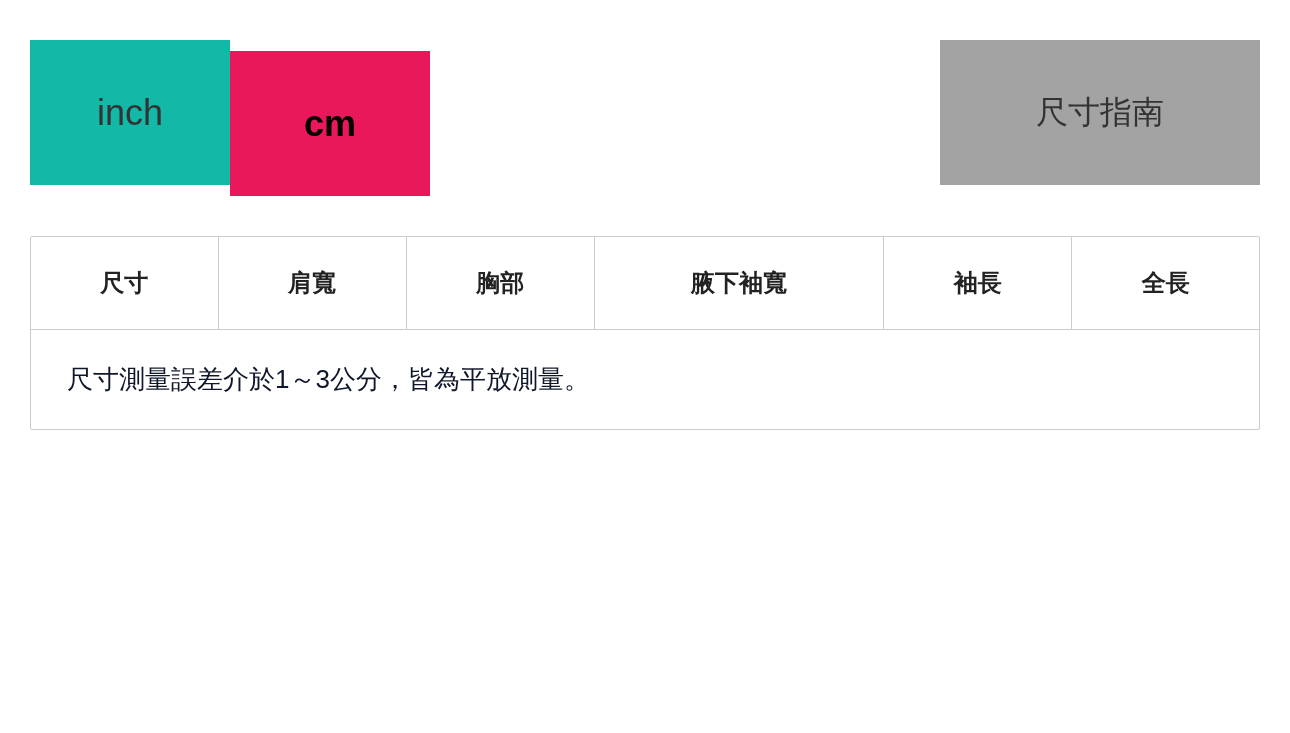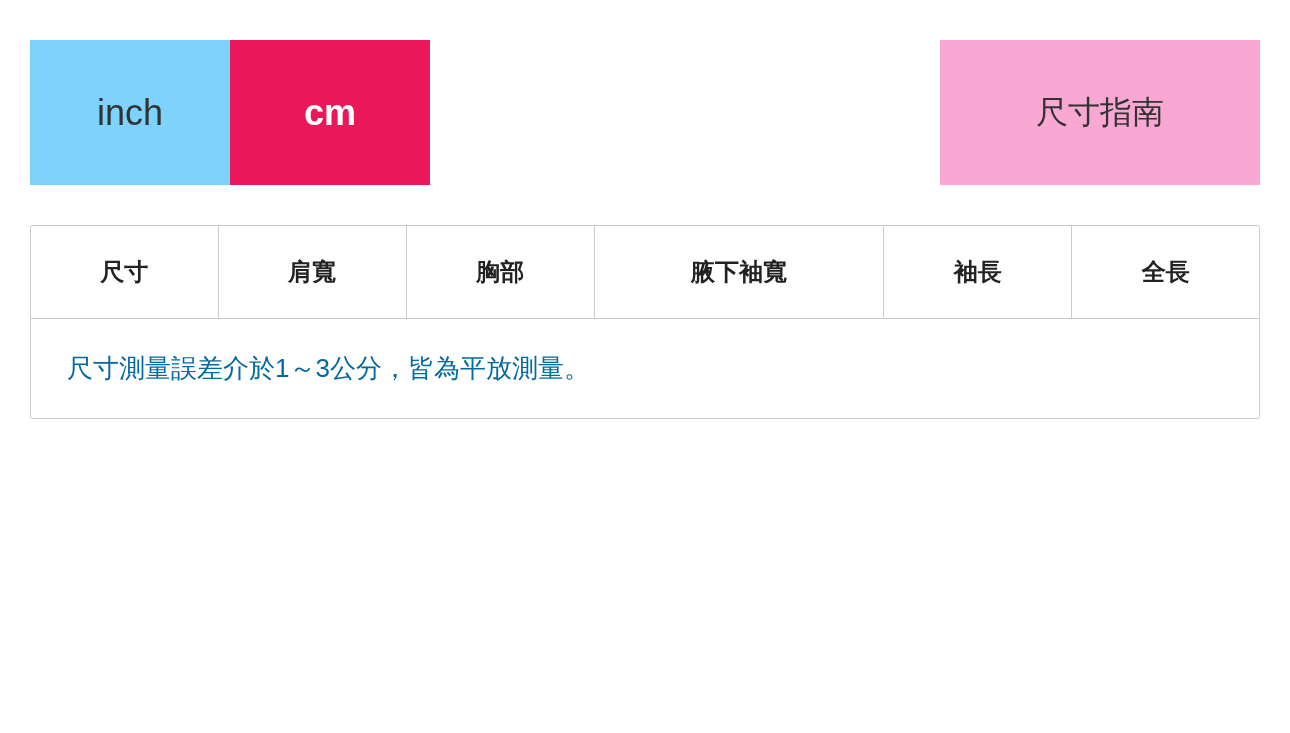--- a/index.html
+++ b/index.html
@@ -37,35 +37,36 @@
       justify-content: center;
       width: 200px;
       height: 145px;
       font-size: 36px;
       font-weight: 500;
       cursor: pointer;
       border: none;
     }
 
     .unit-btn.inch {
-      background-color: #7dd3fc;
+      background-color: #14b8a6;
       color: #333333;
     }
 
     .unit-btn.cm {
       background-color: #e8185a;
-      color: #ffffff;
+      color: #000000;
       font-weight: 700;
+      margin-top: 11px;
     }
 
     .size-guide-btn {
       display: flex;
       align-items: center;
       justify-content: center;
-      background-color: #f9a8d4;
+      background-color: #a3a3a3;
       color: #333333;
       font-size: 32px;
       font-weight: 500;
       width: 320px;
       height: 145px;
       cursor: pointer;
       border: none;
     }
 
     .table-container {
@@ -109,21 +110,21 @@
 
     th:not(:last-child),
     td:not(:last-child) {
       border-right: 1.5px solid #cccccc;
     }
 
     .note-row td {
       text-align: left;
       padding: 32px 36px;
       font-size: 26px;
-      color: #0369a1;
+      color: #0f172a;
       border-right: none;
     }
   </style>
 </head>
 <body>
 
 <div class="top-section">
   <div class="unit-toggle">
     <button class="unit-btn inch">inch</button>
     <button class="unit-btn cm">cm</button>

